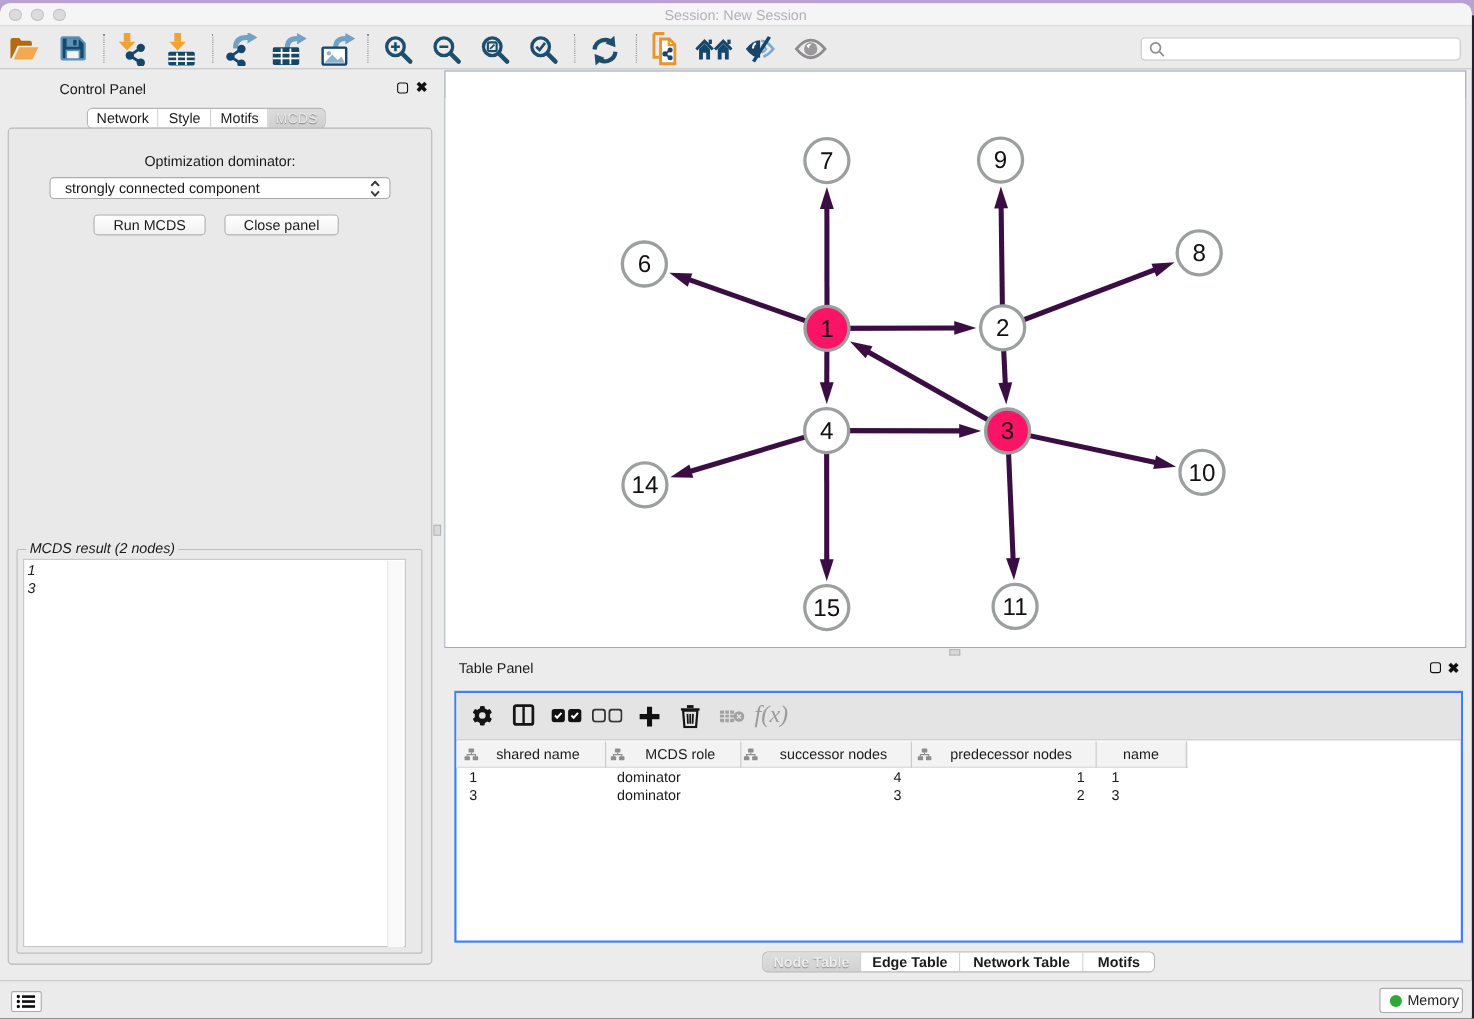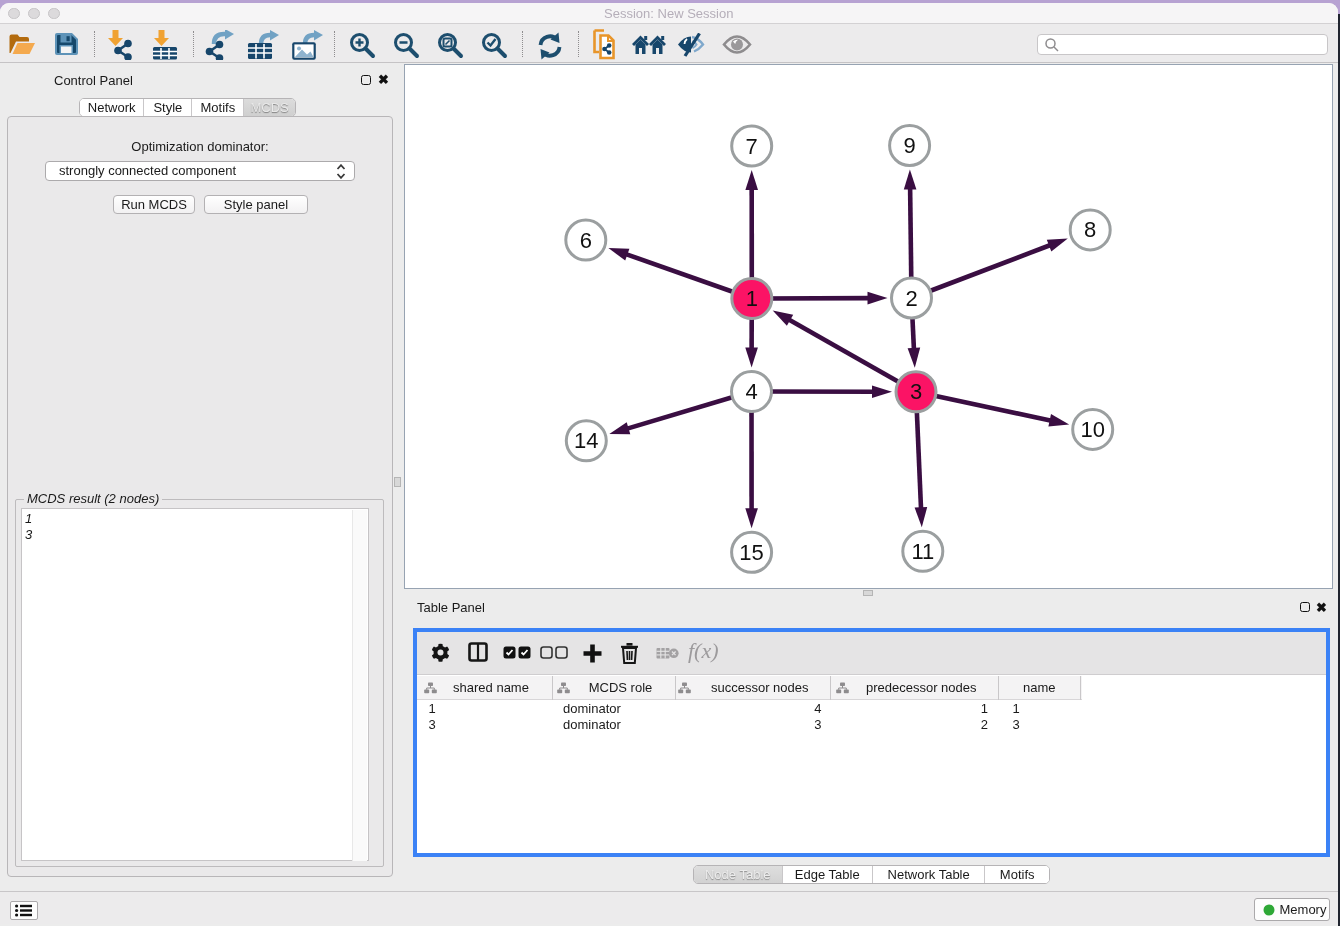--- a/index.html
+++ b/index.html
@@ -51,31 +51,31 @@
   #netwin { position:absolute; left:403.5px; top:61px; width:929.5px; height:525.5px;
             border:1px solid #97A3B2; background:#fff; }
   #nettitle { position:absolute; left:0; top:0; width:100%; height:24px;
               background:linear-gradient(#F7F7F7,#D8D8D8); border-bottom:1px solid #9A989A; }
   #nettitletext { position:absolute; top:5px; width:100%; text-align:center; font-size:13px; font-weight:600; color:#2a2a2a; }
   .mac { position:absolute; top:5.5px; width:13px; height:13px; border-radius:50%; }
   #canvas { position:absolute; left:0; top:24px; width:927.5px; height:499px; background:#fff; }
   
   #tpheader { position:absolute; left:417px; top:597.5px; font-size:13px; color:#1a1a1a; }
   #tpbox { position:absolute; left:412.5px; top:625px; width:917.5px; height:229px;
-           border:4px solid #3b82f6; background:#fff; }
+           border:2px solid #3b82f6; background:#fff; }
   #tptoolbar { position:absolute; left:0; top:0; width:100%; height:43px; background:#E5E4E5;
                border-bottom:1px solid #CFCDCF; }
   #thead { position:absolute; left:0; top:44px; width:665px; height:24px; background:#F4F3F4;
            border-bottom:1px solid #D8D6D8; }
   .th { position:absolute; top:0; height:24px; border-right:1px solid #C9C7C9; }
   .thlabel { position:absolute; top:4px; width:100%; text-align:center; font-size:13px; color:#1a1a1a; }
   .row { position:absolute; left:0; width:100%; height:16px; font-size:13px; color:#1a1a1a; }
   .cell { position:absolute; top:0; }
   
-  #tptabs { left:693px; top:862.5px; width:357px; }
+  #tptabs { left:693px; top:862.5px; width:357px;font-weight:bold; }
   .seg.sel2 { background:linear-gradient(#DEDEDE,#D2D2D2); color:#ECECEC; text-shadow:0 1px 1px rgba(130,130,130,0.9); }
   
   #statusbar { position:absolute; left:0; top:888.5px; width:100%; height:32.5px; background:#ECEBEC; border-top:1px solid #C8C6C8; }
   #listbtn { position:absolute; left:10px; top:8.5px; width:27.5px; height:19.5px; background:#FDFDFD;
              border:1px solid #ABA9AB; border-radius:2px; }
   #membtn { position:absolute; right:8px; top:6px; width:76px; height:22.5px; background:#FDFDFD;
             border:1px solid #ABA9AB; border-radius:3px; font-size:13px; color:#1a1a1a; }
   .splitterh { position:absolute; background:#D8D8D8; border:1px solid #B5B5B5; }
 </style>
 </head>
@@ -262,22 +262,22 @@
     <div class="seg sel" style="width:57px">MCDS</div>
   </div>
   <div id="cpbody">
     <div id="optlabel">Optimization dominator:</div>
     <div id="combo">strongly connected component
       <svg width="12" height="15" viewBox="0 0 12 15" style="position:absolute;right:7px;top:2px">
         <path d="M2.5,5 L6,1.2 L9.5,5" fill="none" stroke="#3a3a3a" stroke-width="1.8"></path>
         <path d="M2.5,10 L6,13.8 L9.5,10" fill="none" stroke="#3a3a3a" stroke-width="1.8"></path>
       </svg>
     </div>
-    <div class="btn" style="left:105px;top:78px;width:82px">Run MCDS</div>
-    <div class="btn" style="left:196px;top:78px;width:104px">Style panel</div>
+    <div class="btn" style="left:77px;top:78px;width:102px">Run MCDS</div>
+    <div class="btn" style="left:196px;top:78px;width:104px">Close panel</div>
     <div id="fieldset">
       <div id="fsborder"></div>
       <div id="fslegend">MCDS result (2 nodes)</div>
       <div id="fstext">1<br>3<div id="fsscroll"></div></div>
     </div>
   </div>
 
   <div class="splitterh" style="left:394px;top:474.5px;width:7px;height:10px"></div>
 
   <div id="netwin">

